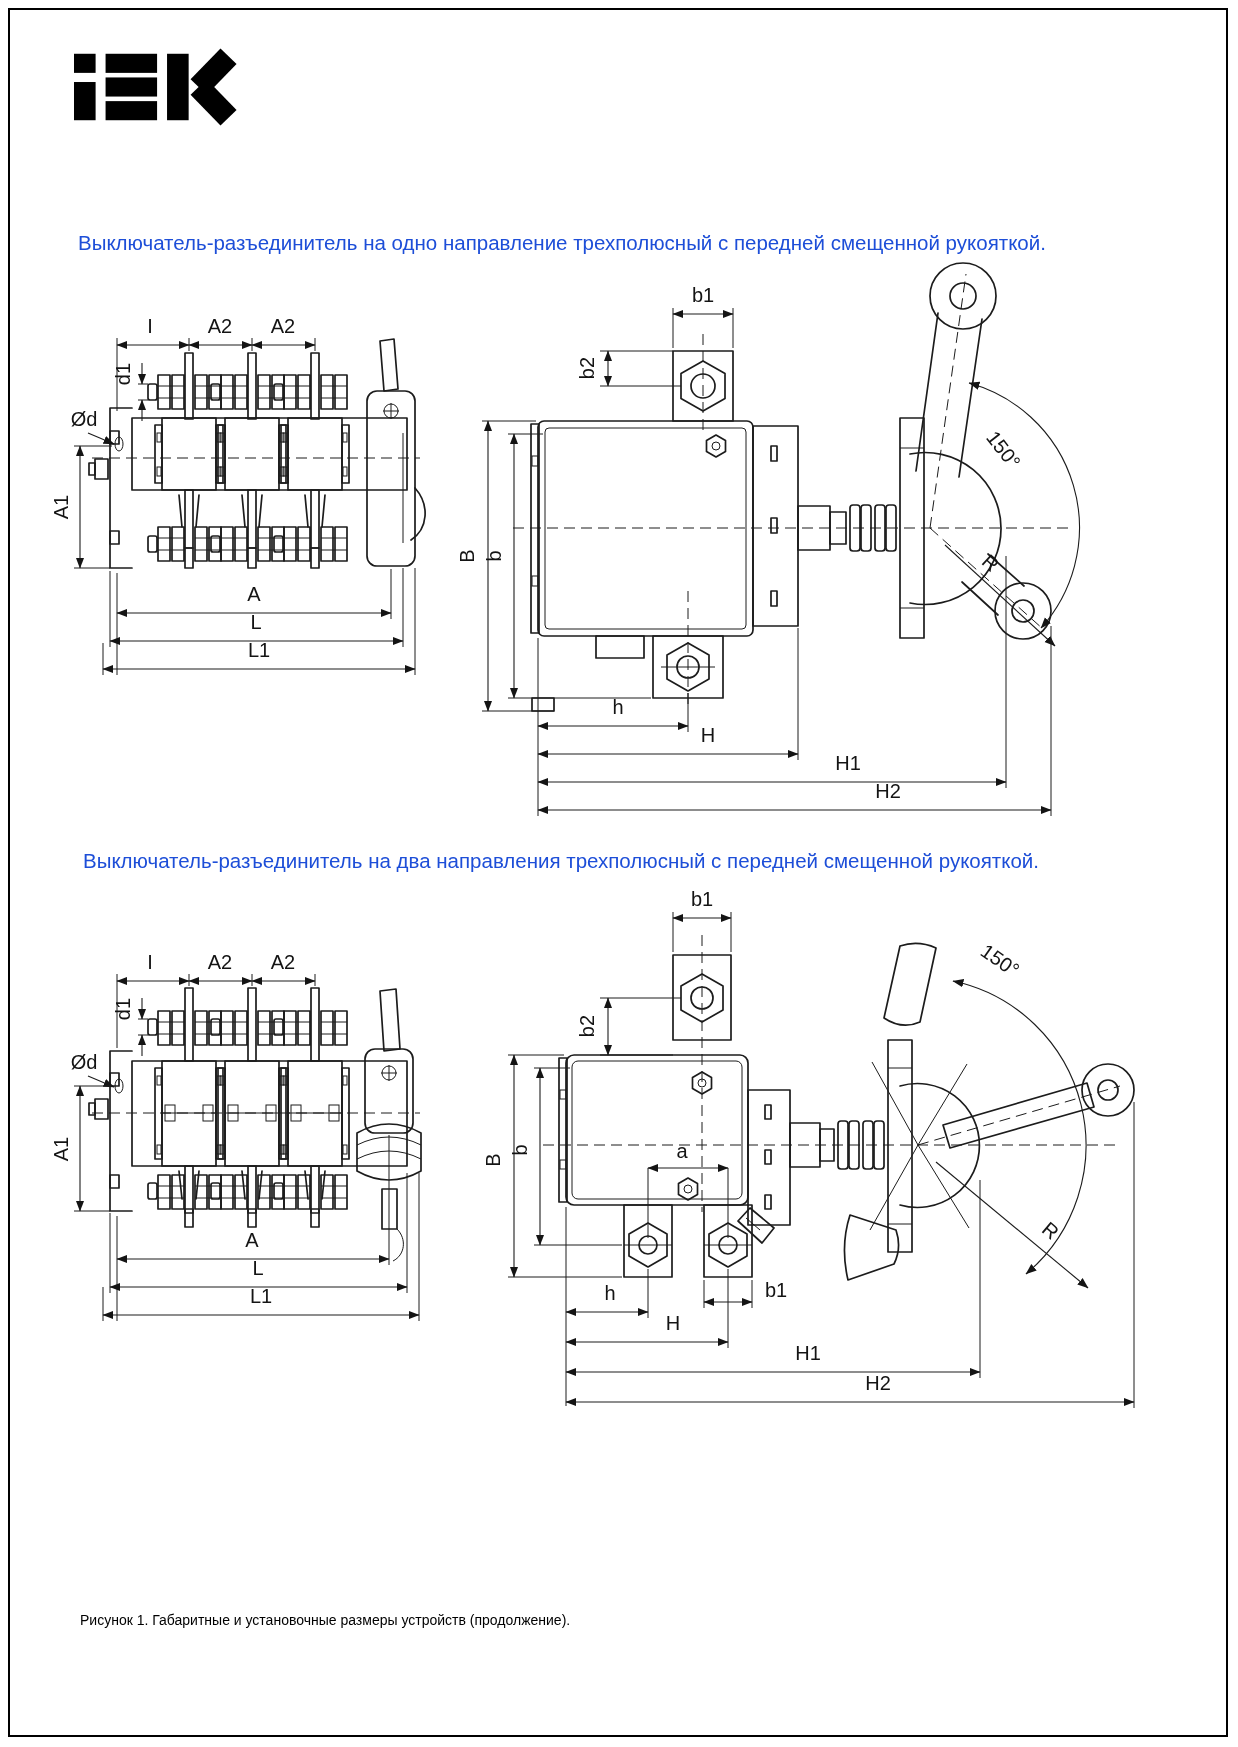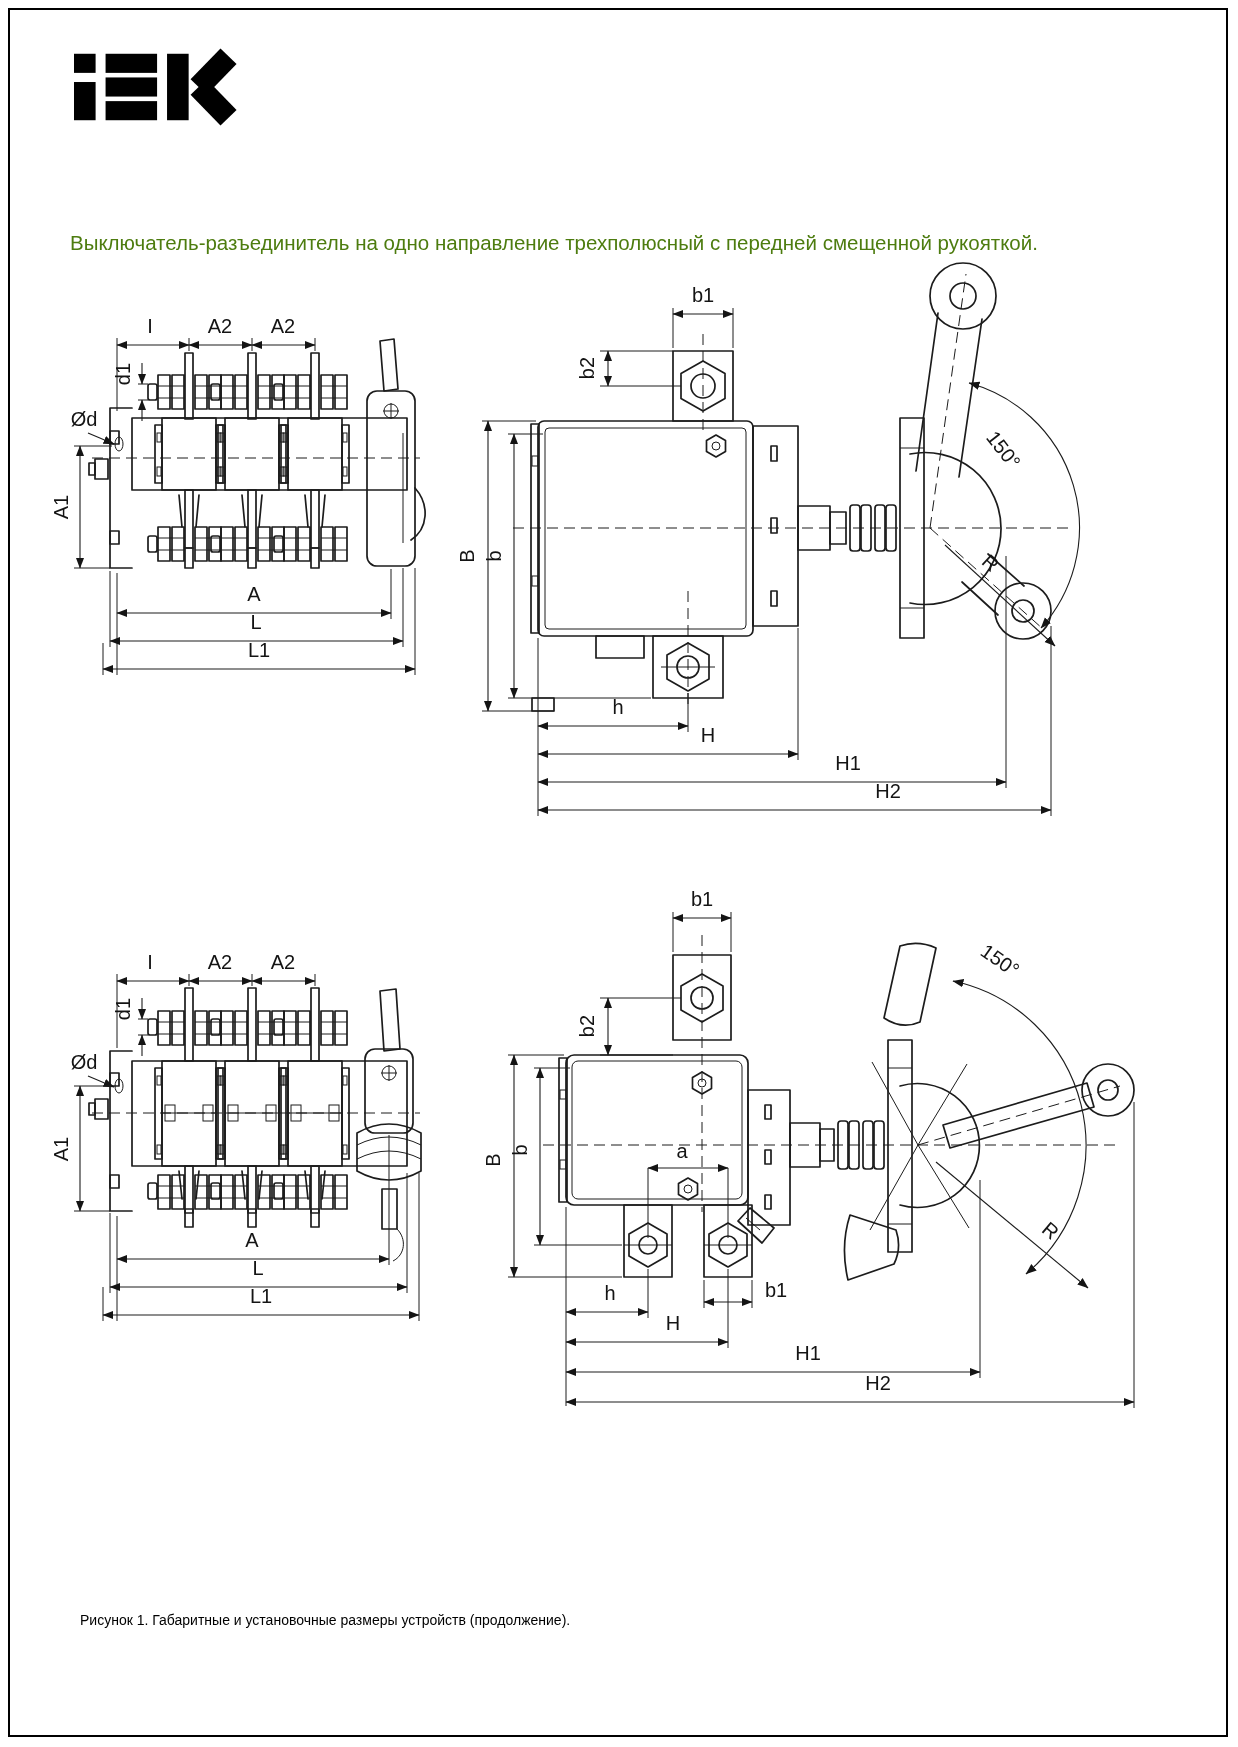--- a/index.html
+++ b/index.html
@@ -1,19 +1,19 @@
 <!DOCTYPE html>
 <html><head>
 <meta charset="utf-8">
 <style>
   html,body{margin:0;padding:0;background:#e8e8e8;}
   .page{position:relative;width:1238px;height:1747px;background:#ffffff;margin:0 auto;
         font-family:"Liberation Sans",sans-serif;color:#111;overflow:hidden;}
   .frame{position:absolute;left:8px;top:8px;right:10px;bottom:10px;border:2px solid #000;}
-  .caption{position:absolute;font-size:20.5px;line-height:1.2;color:#4d7c0f;white-space:nowrap;}
+  .caption{position:absolute;font-size:20.5px;line-height:1.2;color:#1d4ed8;white-space:nowrap;margin-left:8px;}
   .figcap{position:absolute;font-size:14px;color:#000;white-space:nowrap;}
   svg{position:absolute;overflow:visible;}
   svg text{font-family:"Liberation Sans",sans-serif;font-size:20px;fill:#141414;text-anchor:middle;}
   .s{fill:none;stroke:#1c1c1c;stroke-width:1.7;stroke-linejoin:round;stroke-linecap:round;}
   .t{fill:none;stroke:#1c1c1c;stroke-width:1;}
   .d{fill:none;stroke:#1c1c1c;stroke-width:1.1;}
   .cl{fill:none;stroke:#1c1c1c;stroke-width:1;stroke-dasharray:11 6;}
   .logo rect,.logo path{fill:#000;}
 </style>
 </head>
@@ -226,20 +226,21 @@
       <text x="160" y="458">h</text>
       <line class="d" x1="80" y1="498" x2="340" y2="498" marker-start="url(#arf1b)" marker-end="url(#arf1b)"></line>
       <text x="250" y="486">H</text>
       <line class="d" x1="80" y1="526" x2="548" y2="526" marker-start="url(#arf1b)" marker-end="url(#arf1b)"></line>
       <text x="390" y="514">H1</text>
       <line class="d" x1="80" y1="554" x2="593" y2="554" marker-start="url(#arf1b)" marker-end="url(#arf1b)"></line>
       <text x="430" y="542">H2</text>
     </g>
   </svg>
 
+  <div class="caption" style="left:75px;top:849px;">Выключатель-разъединитель на два направления трехполюсный с передней смещенной рукояткой.</div>
 
   <svg style="left:62px;top:883px;" width="375" height="445" viewBox="0 0 375 445">
     <defs>
       <marker id="arf2a" viewBox="0 0 10 10" refX="9.5" refY="5" markerWidth="10" markerHeight="10" orient="auto-start-reverse">
         <path d="M0,1.2 L10,5 L0,8.8 z" fill="#141414"></path>
       </marker>
       <g id="poleB">
         <rect class="s" x="123" y="105" width="8" height="73"></rect>
         <rect class="s" x="86" y="136" width="9" height="16" rx="2"></rect>
         <rect class="s" x="96" y="128" width="12" height="34"></rect>

